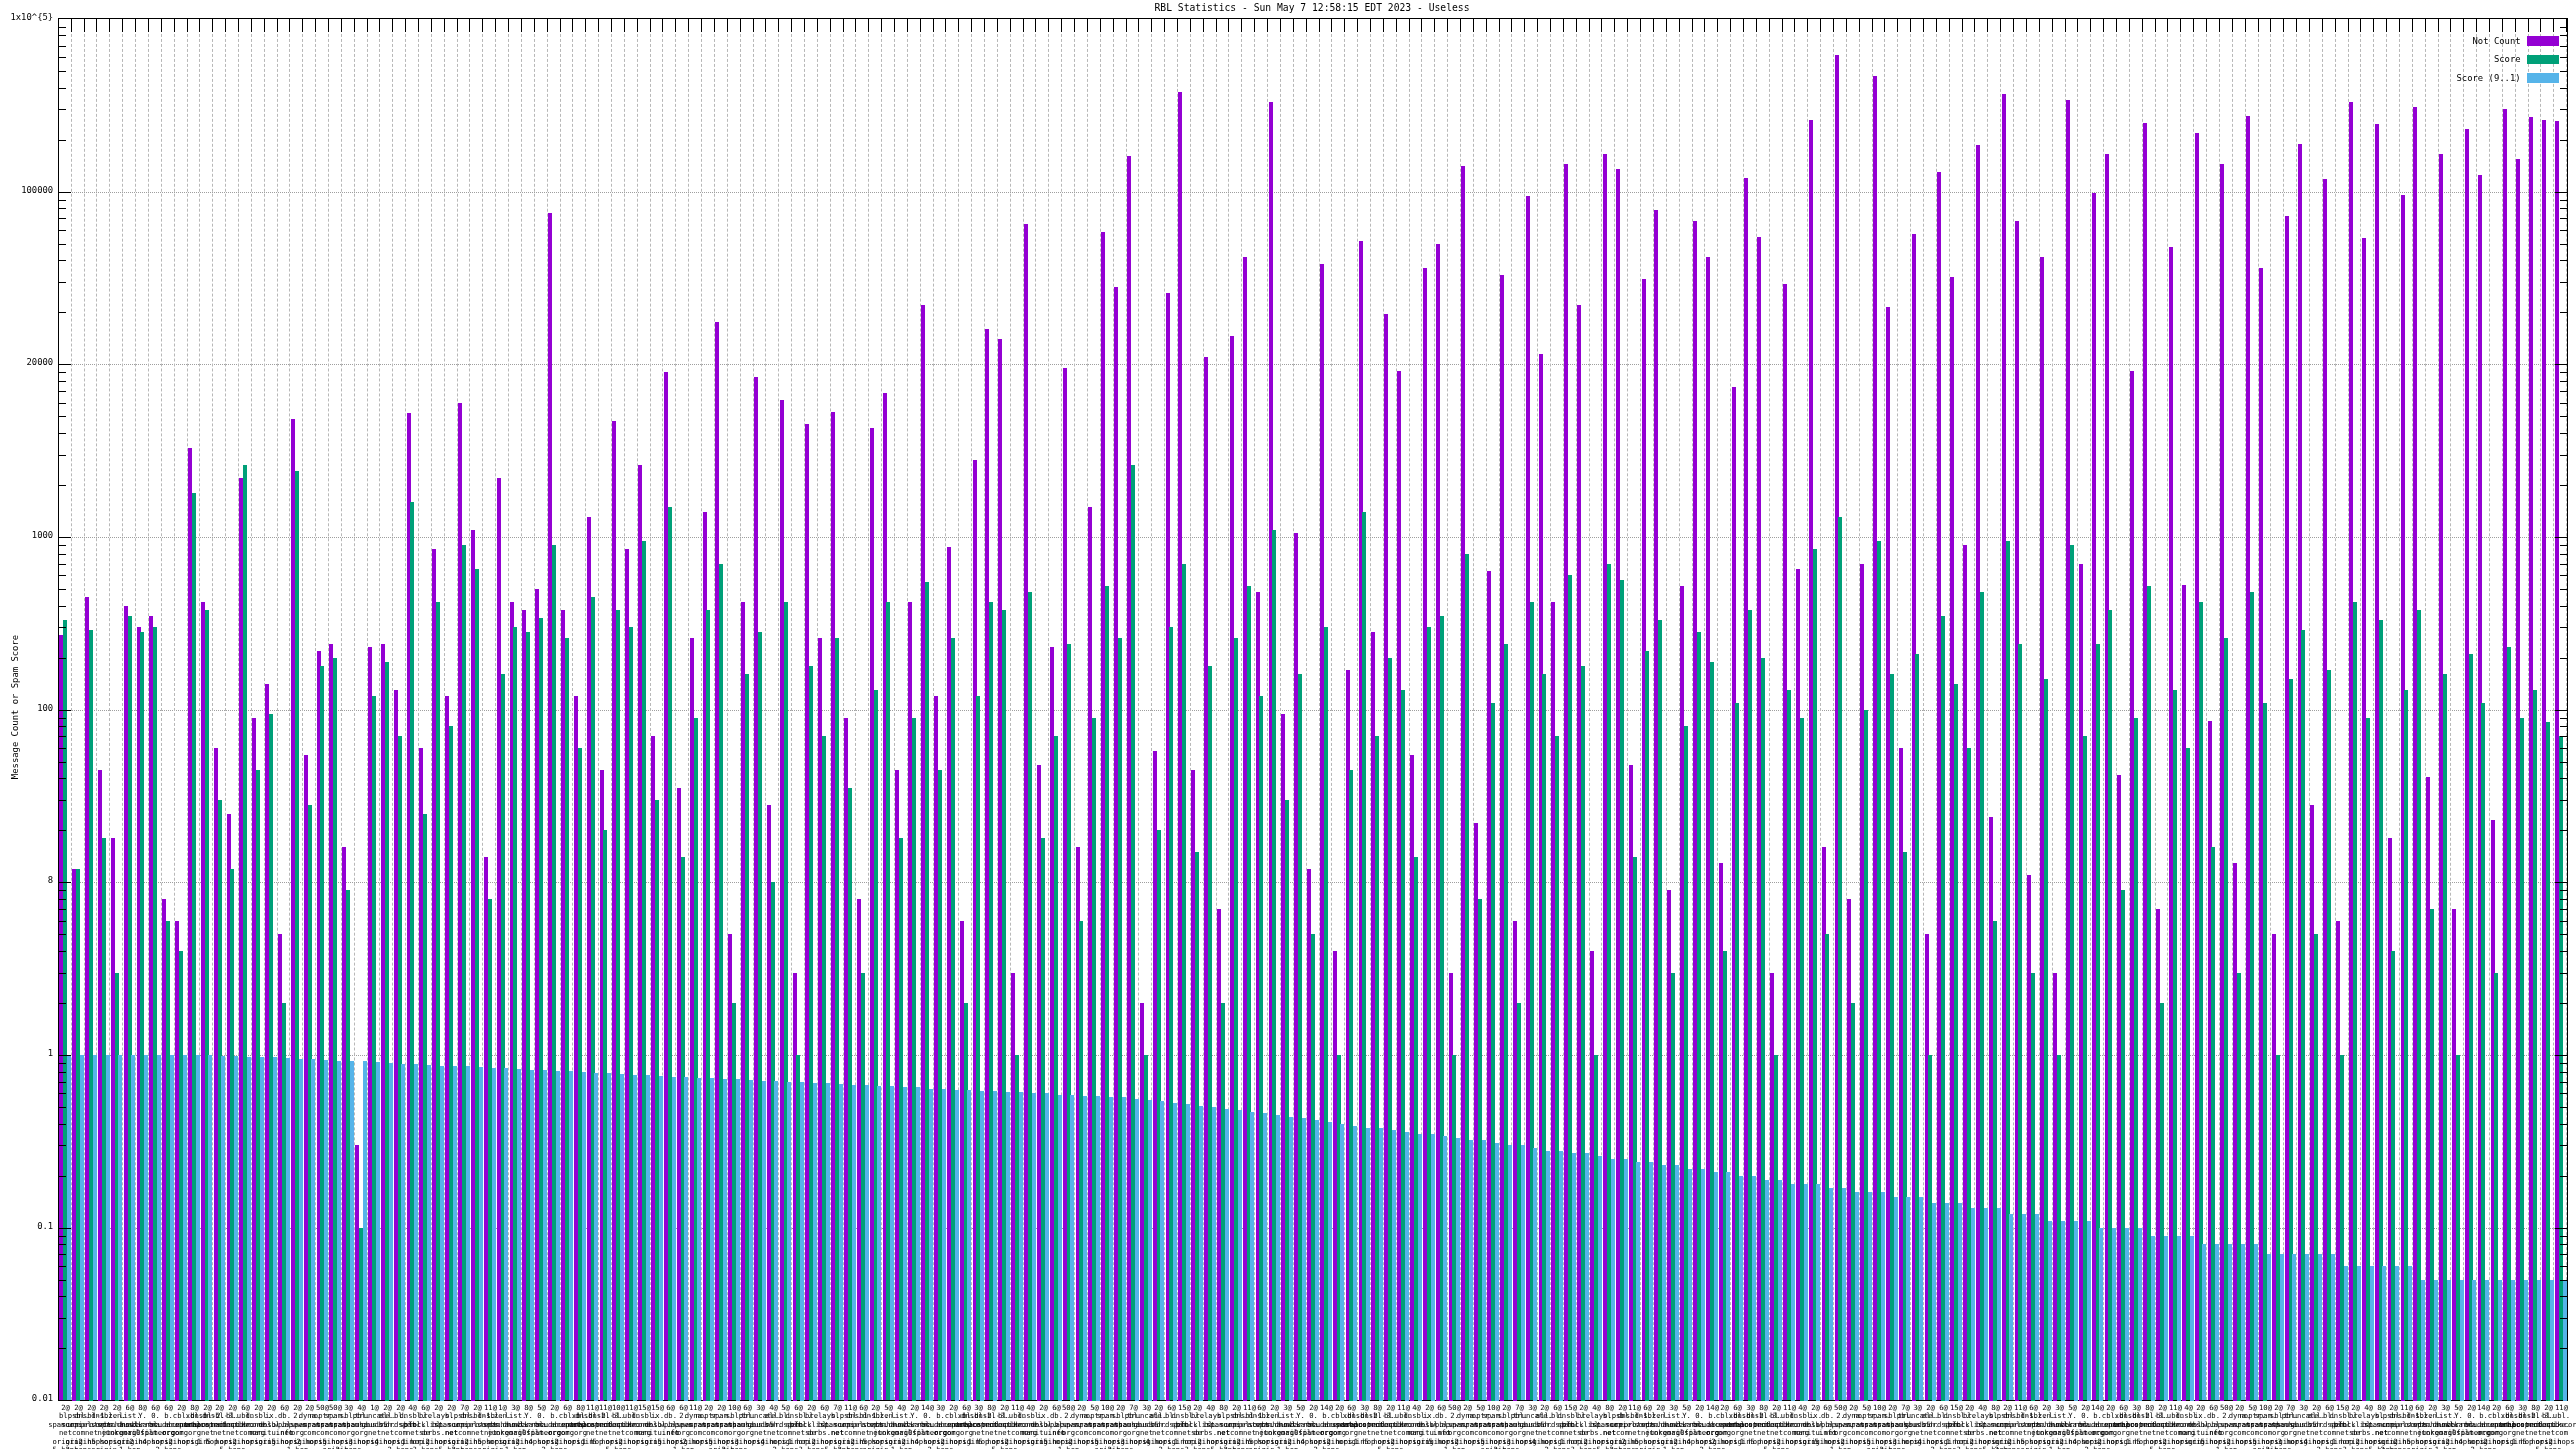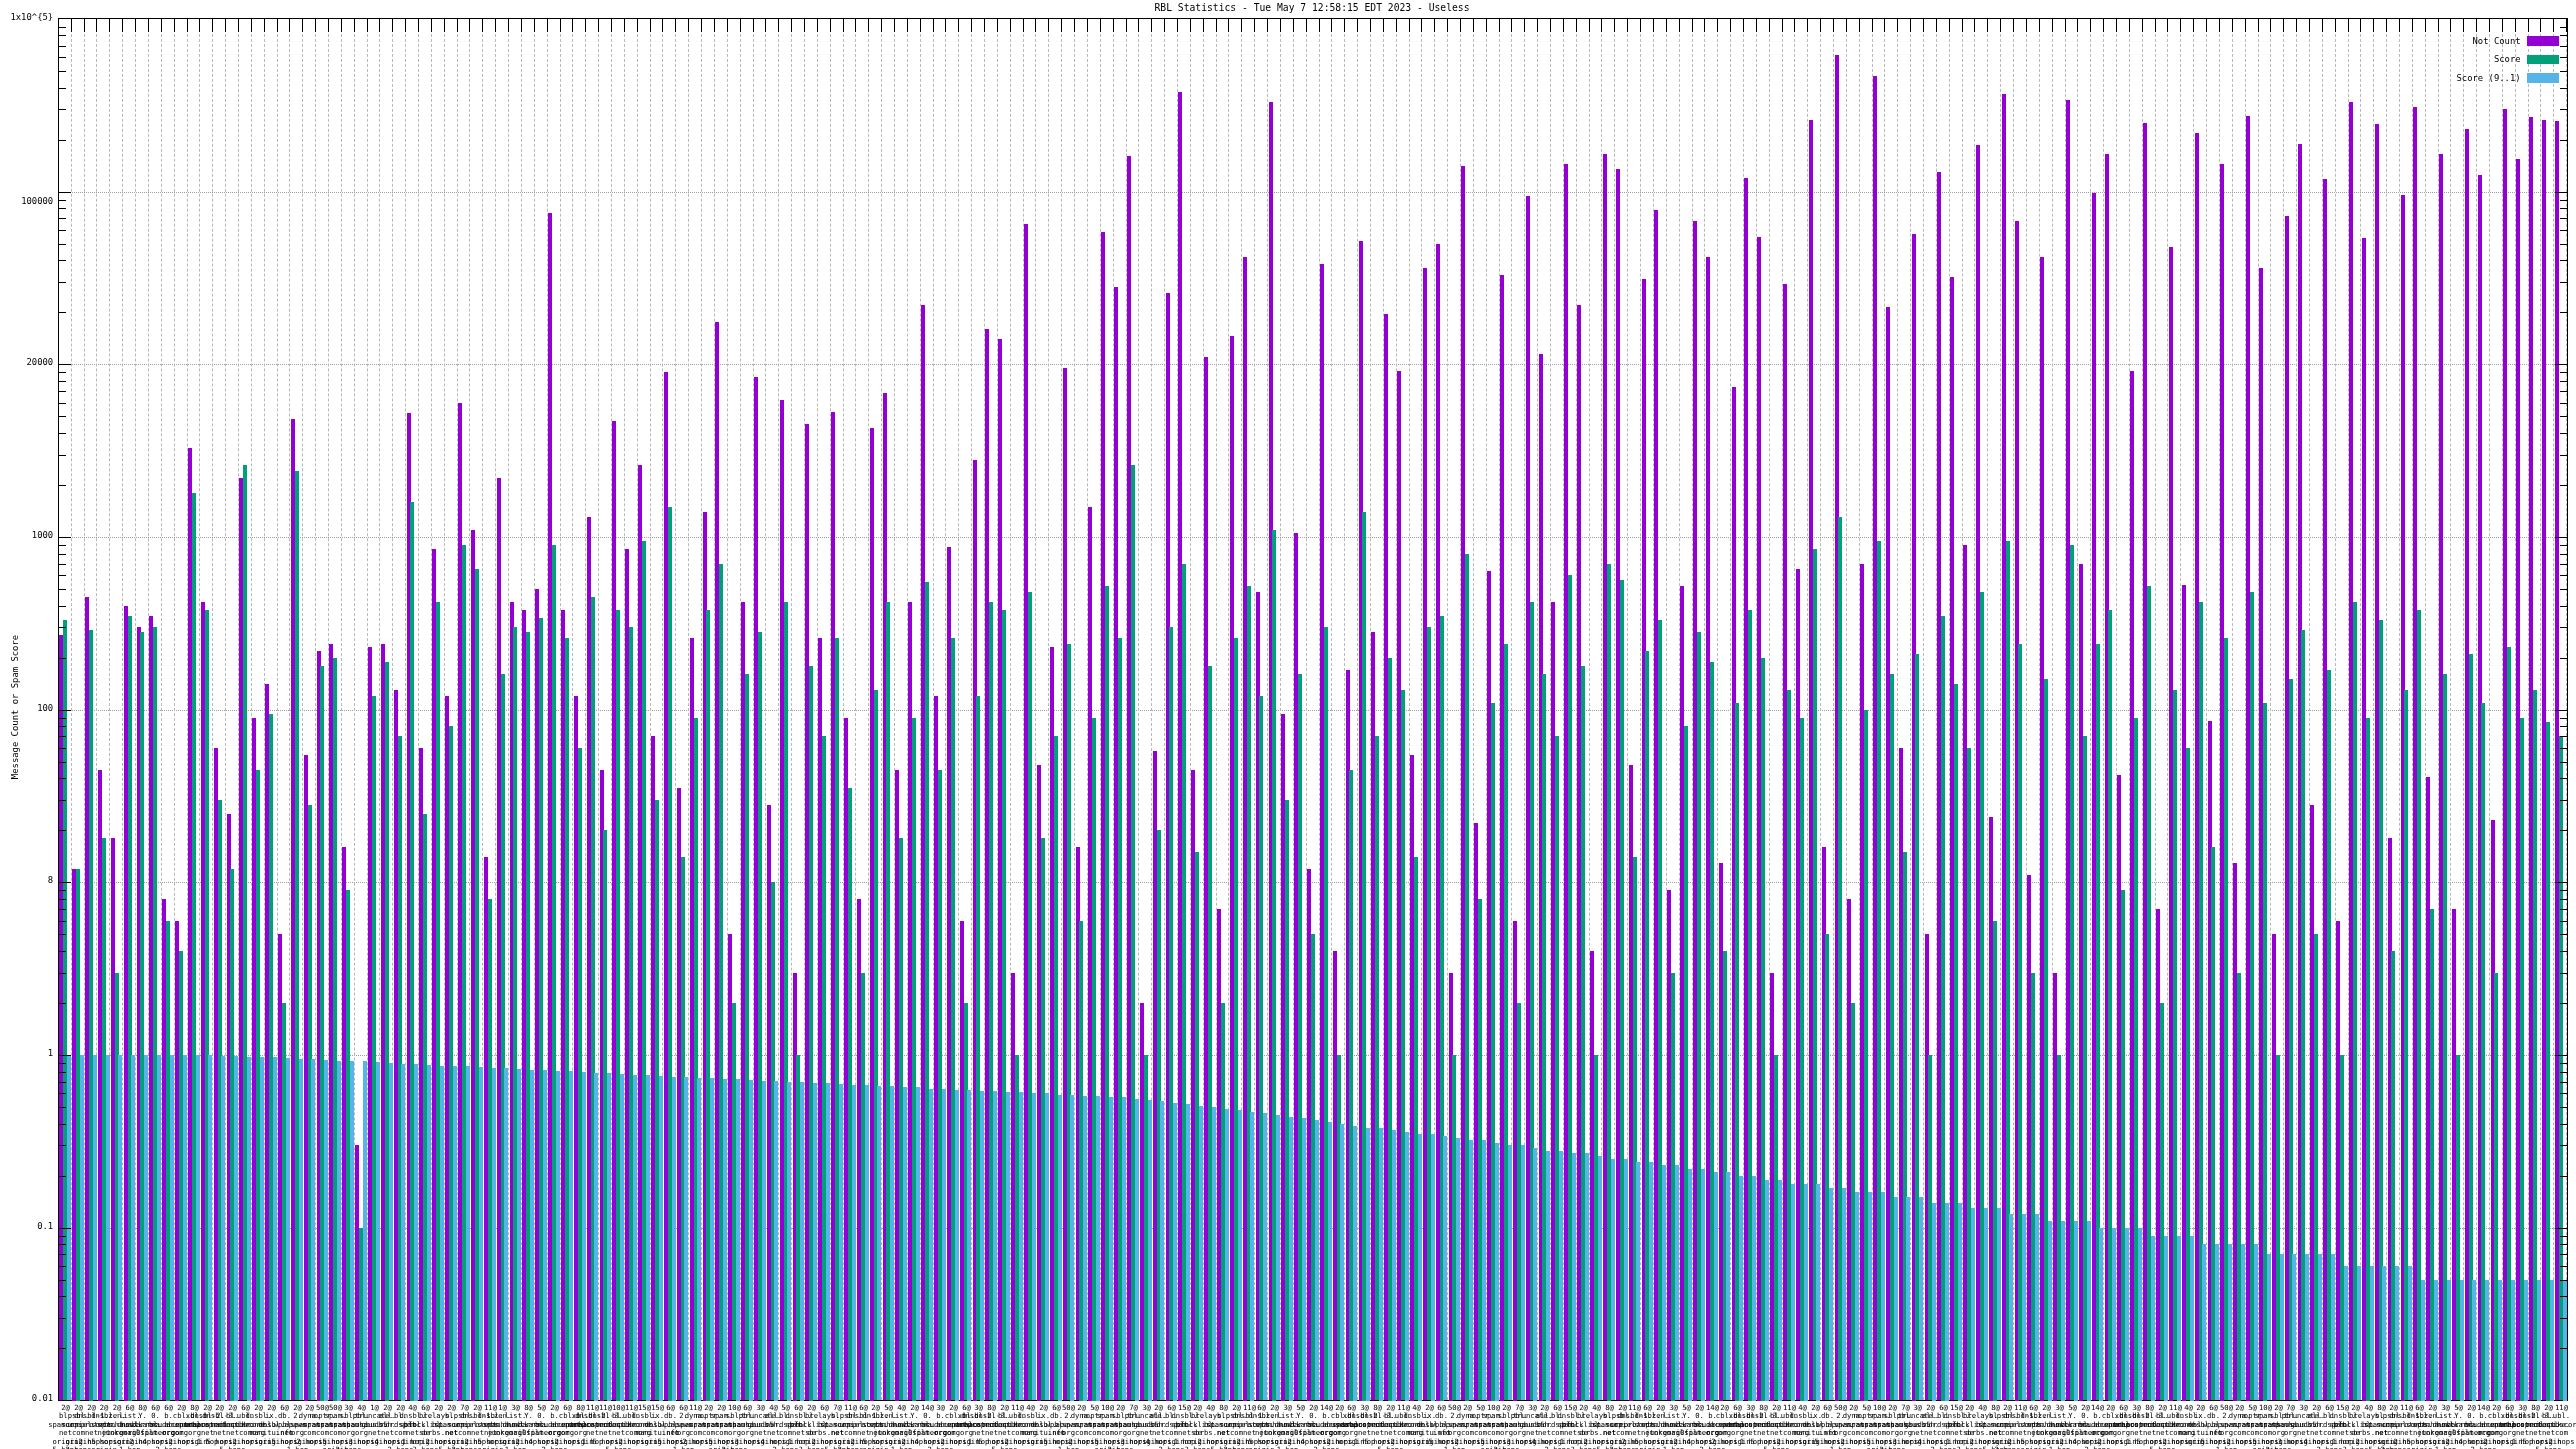--- a/index.html
+++ b/index.html
@@ -21,26 +21,26 @@
         white-space:nowrap;}
   .legend{position:absolute;right:8px;top:13px;}
   .legend-row{display:flex;align-items:center;justify-content:flex-end;height:18.5px;}
   .legend-label{font-size:8.9px;margin-right:6.4px;}
   .legend-swatch{width:32px;height:9.7px;}
 </style>
 </head>
 <body>
 
 <div class="page">
-  <div class="title">RBL Statistics - Tue May  7 12:58:15 EDT 2023 - Useless</div>
+  <div class="title">RBL Statistics - Sun May  7 12:58:15 EDT 2023 - Useless</div>
   <div class="ylabel">Message Count or Spam Score</div>
 
   <div id="ytick-labels">
       <div class="yticklab" style="left:3.2px;top:12px">1x10^{5}</div>
-      <div class="yticklab" style="left:3.2px;top:196px">100000</div>
+      <div class="yticklab" style="left:3.2px;top:185px">100000</div>
       <div class="yticklab" style="left:3.2px;top:357px">20000</div>
       <div class="yticklab" style="left:3.2px;top:530px">1000</div>
       <div class="yticklab" style="left:3.2px;top:703px">100</div>
       <div class="yticklab" style="left:3.2px;top:875px">8</div>
       <div class="yticklab" style="left:3.2px;top:1048px">1</div>
       <div class="yticklab" style="left:3.2px;top:1221px">0.1</div>
       <div class="yticklab" style="left:3.2px;top:1393px">0.01</div>
     </div>
 
   <div class="plot">

